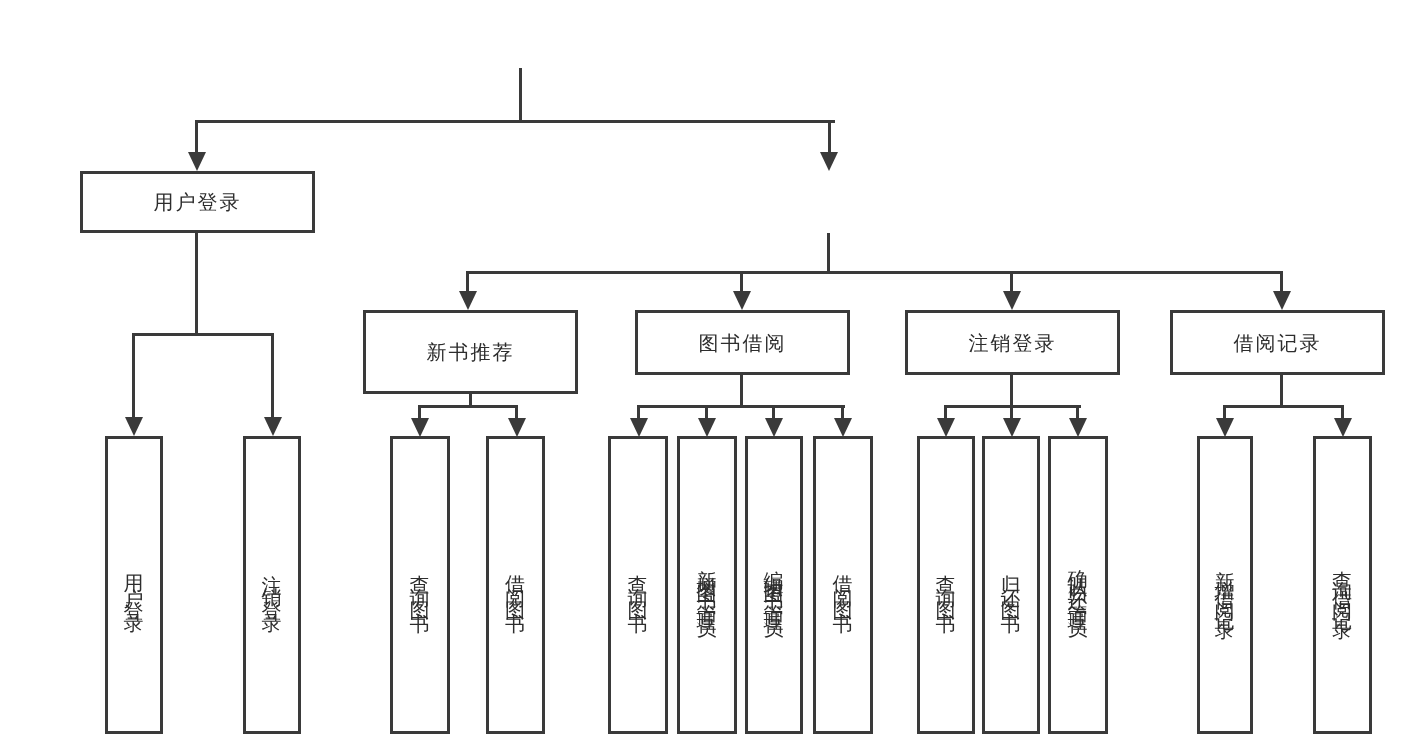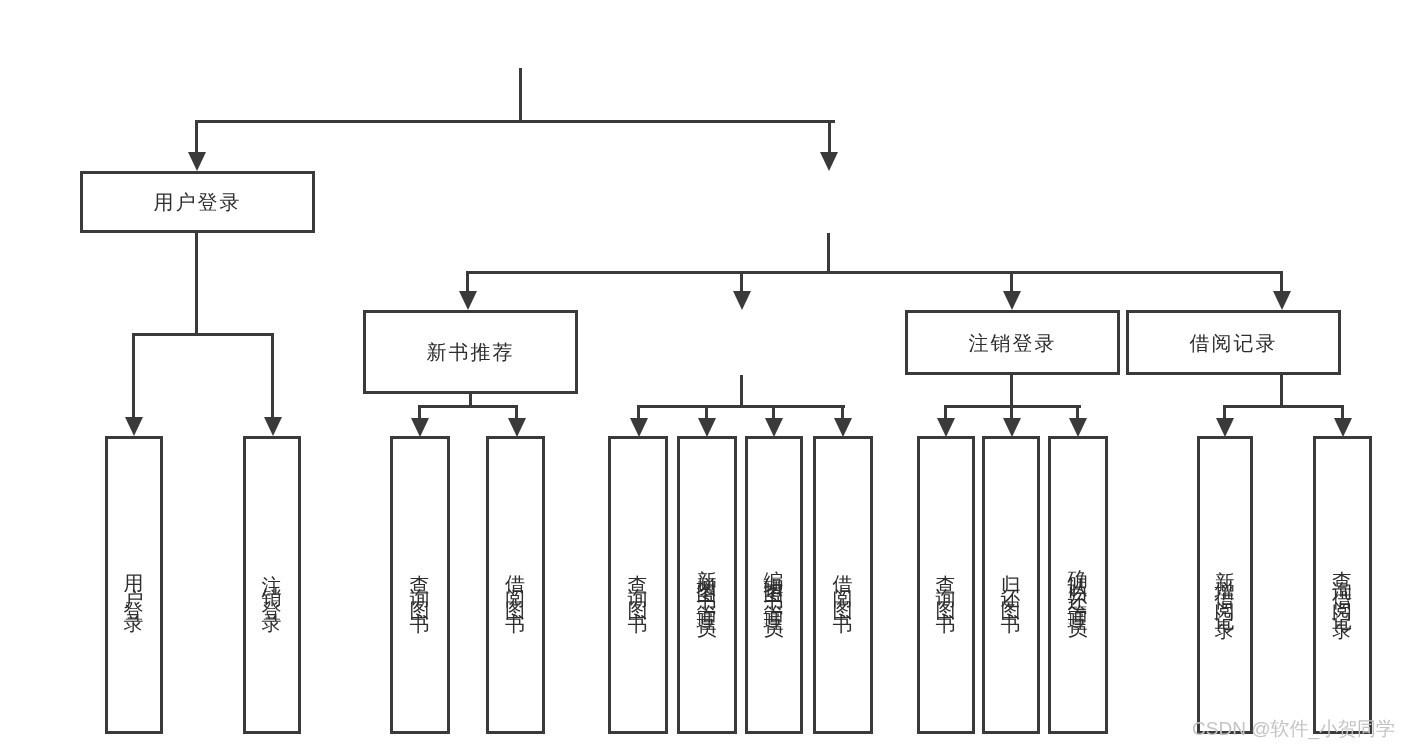--- a/index.html
+++ b/index.html
@@ -102,22 +102,23 @@
   <div class="vline" style="left:466px; top:271px; height:21px;"></div>
   <div class="arr" style="left:459px; top:291px;"></div>
   <div class="vline" style="left:740px; top:271px; height:21px;"></div>
   <div class="arr" style="left:733px; top:291px;"></div>
   <div class="vline" style="left:1010px; top:271px; height:21px;"></div>
   <div class="arr" style="left:1003px; top:291px;"></div>
   <div class="vline" style="left:1280px; top:271px; height:21px;"></div>
   <div class="arr" style="left:1273px; top:291px;"></div>
 
   <div class="box" style="left:363px; top:310px; width:215px; height:84px;">新书推荐</div>
+  <div class="box" style="left:635px; top:310px; width:215px; height:65px;">图书借阅</div>
   <div class="box" style="left:905px; top:310px; width:215px; height:65px;">注销登录</div>
-  <div class="box" style="left:1126px; top:310px; width:215px; height:65px;">借阅记录</div>
+  <div class="box" style="left:1170px; top:310px; width:215px; height:65px;">借阅记录</div>
 
   <div class="vline" style="left:469px; top:375px; height:33px;"></div>
   <div class="hline" style="left:418px; top:405px; width:100px;"></div>
   <div class="vline" style="left:418px; top:405px; height:15px;"></div>
   <div class="arr" style="left:411px; top:418px;"></div>
   <div class="vline" style="left:515px; top:405px; height:15px;"></div>
   <div class="arr" style="left:508px; top:418px;"></div>
 
   <div class="vline" style="left:740px; top:375px; height:33px;"></div>
   <div class="hline" style="left:637px; top:405px; width:208px;"></div>
@@ -183,15 +184,14 @@
     <span class="ls-t">确认归还（管理员）</span>
   </div>
 
   <div class="vbox" style="left:1197px; width:56px;">
     <span class="ls-m">新增借阅记录</span>
   </div>
   <div class="vbox" style="left:1313px; width:59px;">
     <span class="ls-m">查询借阅记录</span>
   </div>
 
-  <div class="watermark">CSDN @软件_小贺同学</div>
 
 </div>
 
 </body></html>

